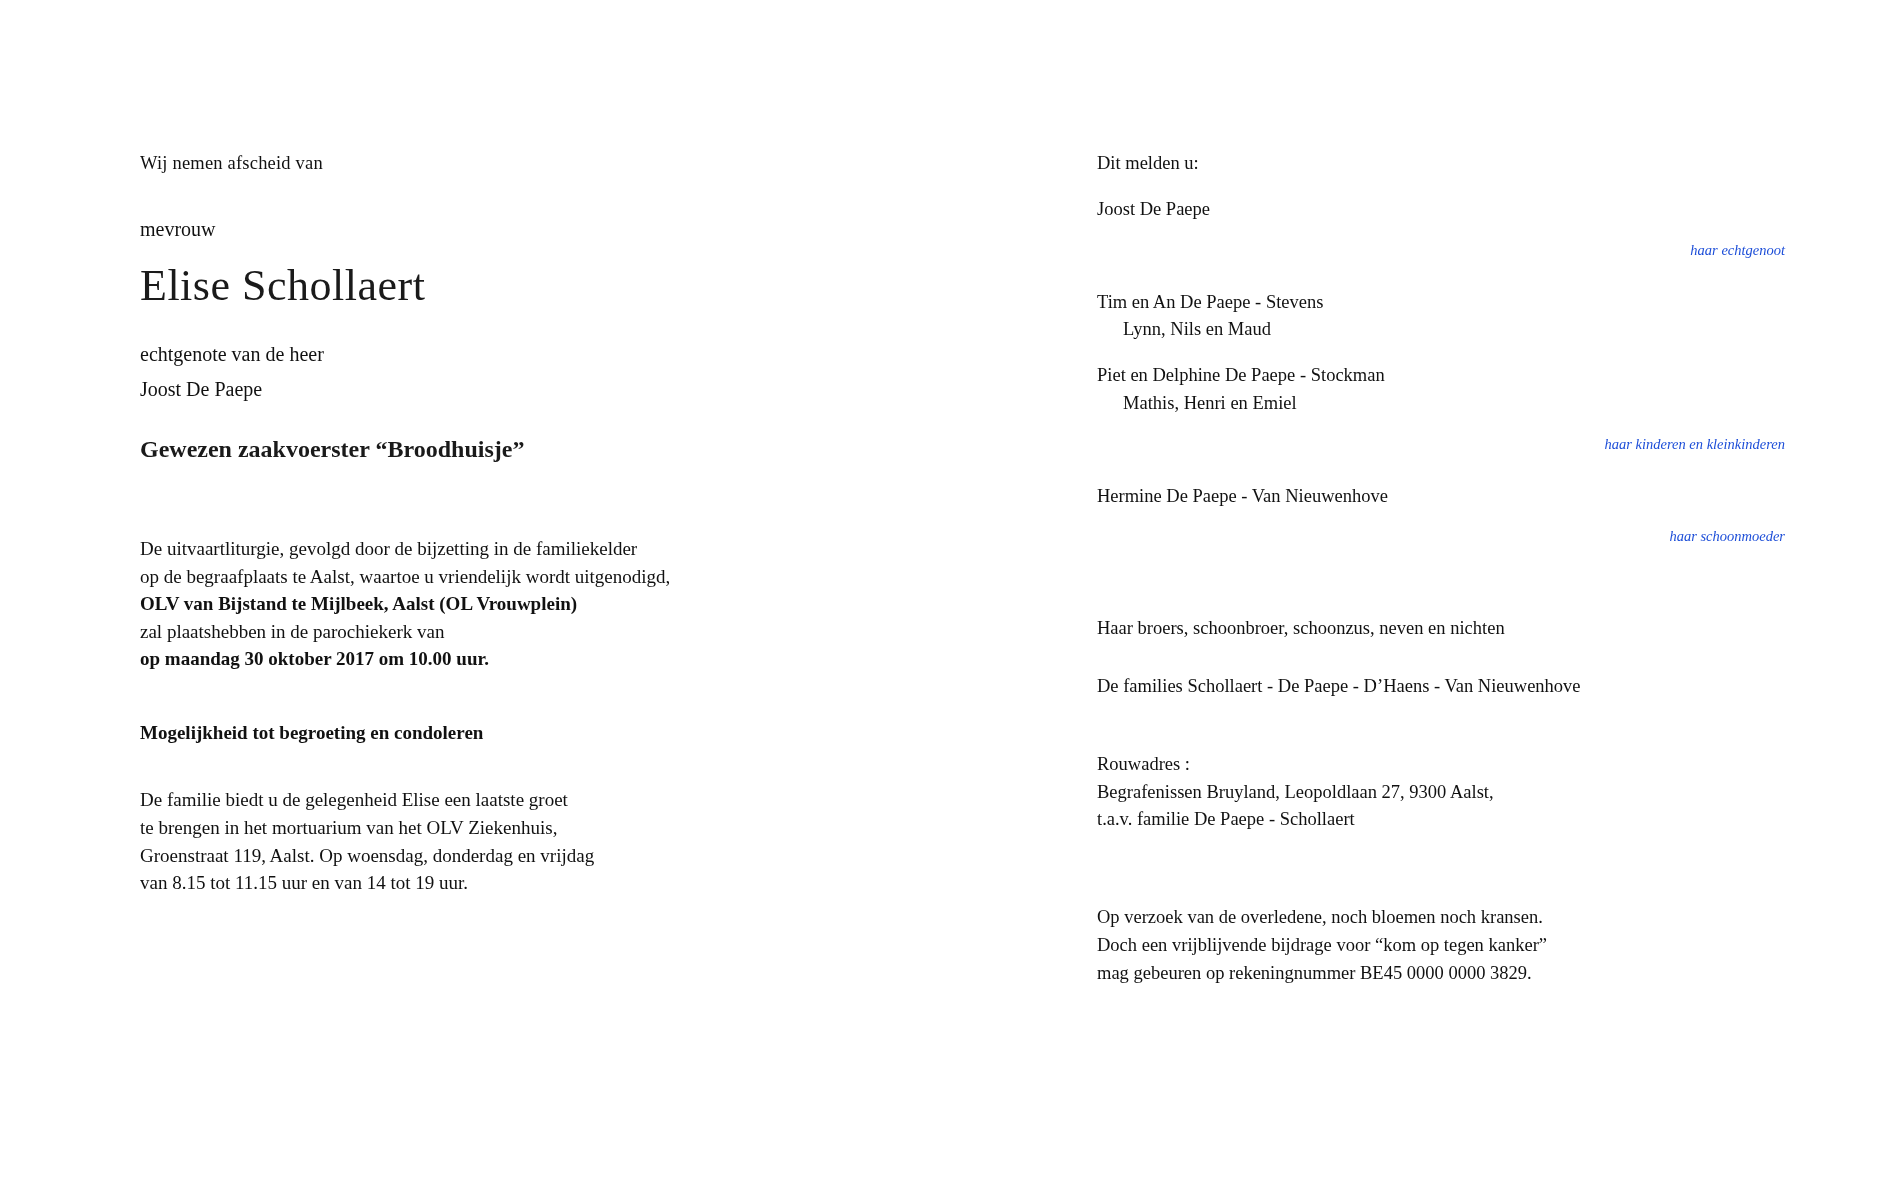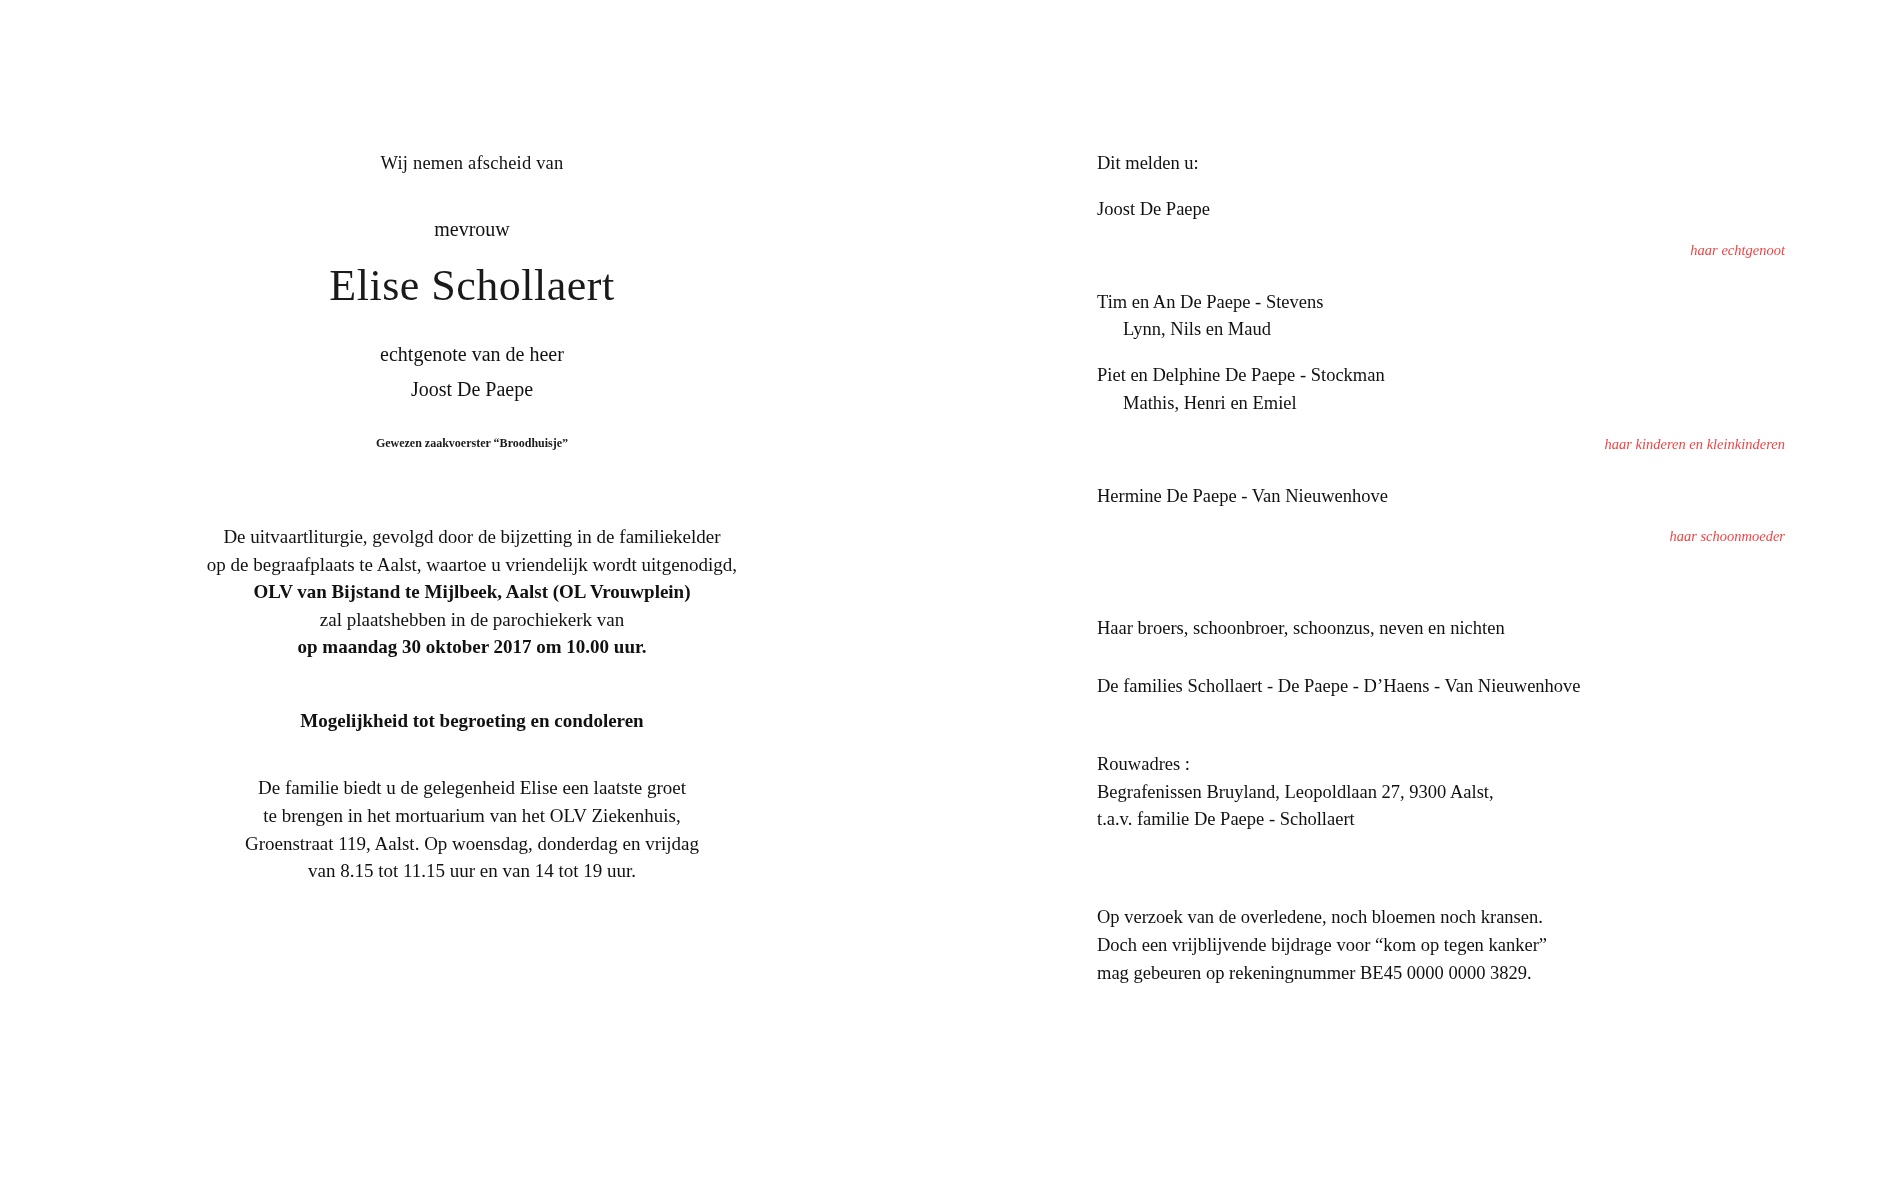--- a/index.html
+++ b/index.html
@@ -18,24 +18,23 @@
 
   .page {
     position: absolute;
     inset: 0;
     background: #ffffff;
   }
 
   
   .left-col {
     position: absolute;
-    left: 152px;
+    left: 140px;
     top: 150px;
     width: 640px;
-    text-align: center;
   }
 
   .line {
     line-height: 1.45;
     font-size: 19px;
     color: #111;
   }
 
   .lead {
     font-size: 18.5px;
@@ -66,21 +65,21 @@
   }
 
   .birth-block {
     margin-top: 46px;
     font-size: 18.5px;
     line-height: 1.45;
   }
 
   .profession {
     margin-top: 32px;
-    font-size: 12px;
+    font-size: 24px;
     font-weight: bold;
   }
 
   .service-block {
     margin-top: 72px;
     font-size: 18.5px;
     line-height: 1.48;
   }
   .service-block .bold {
     font-weight: bold;
@@ -111,21 +110,21 @@
     font-size: 18.5px;
     line-height: 1.5;
     color: #111;
     margin-left: 12px;
   }
 
   .relation-note {
     font-style: italic;
     font-size: 14.5px;
     text-align: right;
-    color: #ef4444;
+    color: #1d4ed8;
   }
 
   .gap-sm { height: 18px; }
   .gap-md { height: 30px; }
   .gap-lg { height: 50px; }
   .gap-xl { height: 70px; }
 
   .indent {
     padding-left: 26px;
   }

